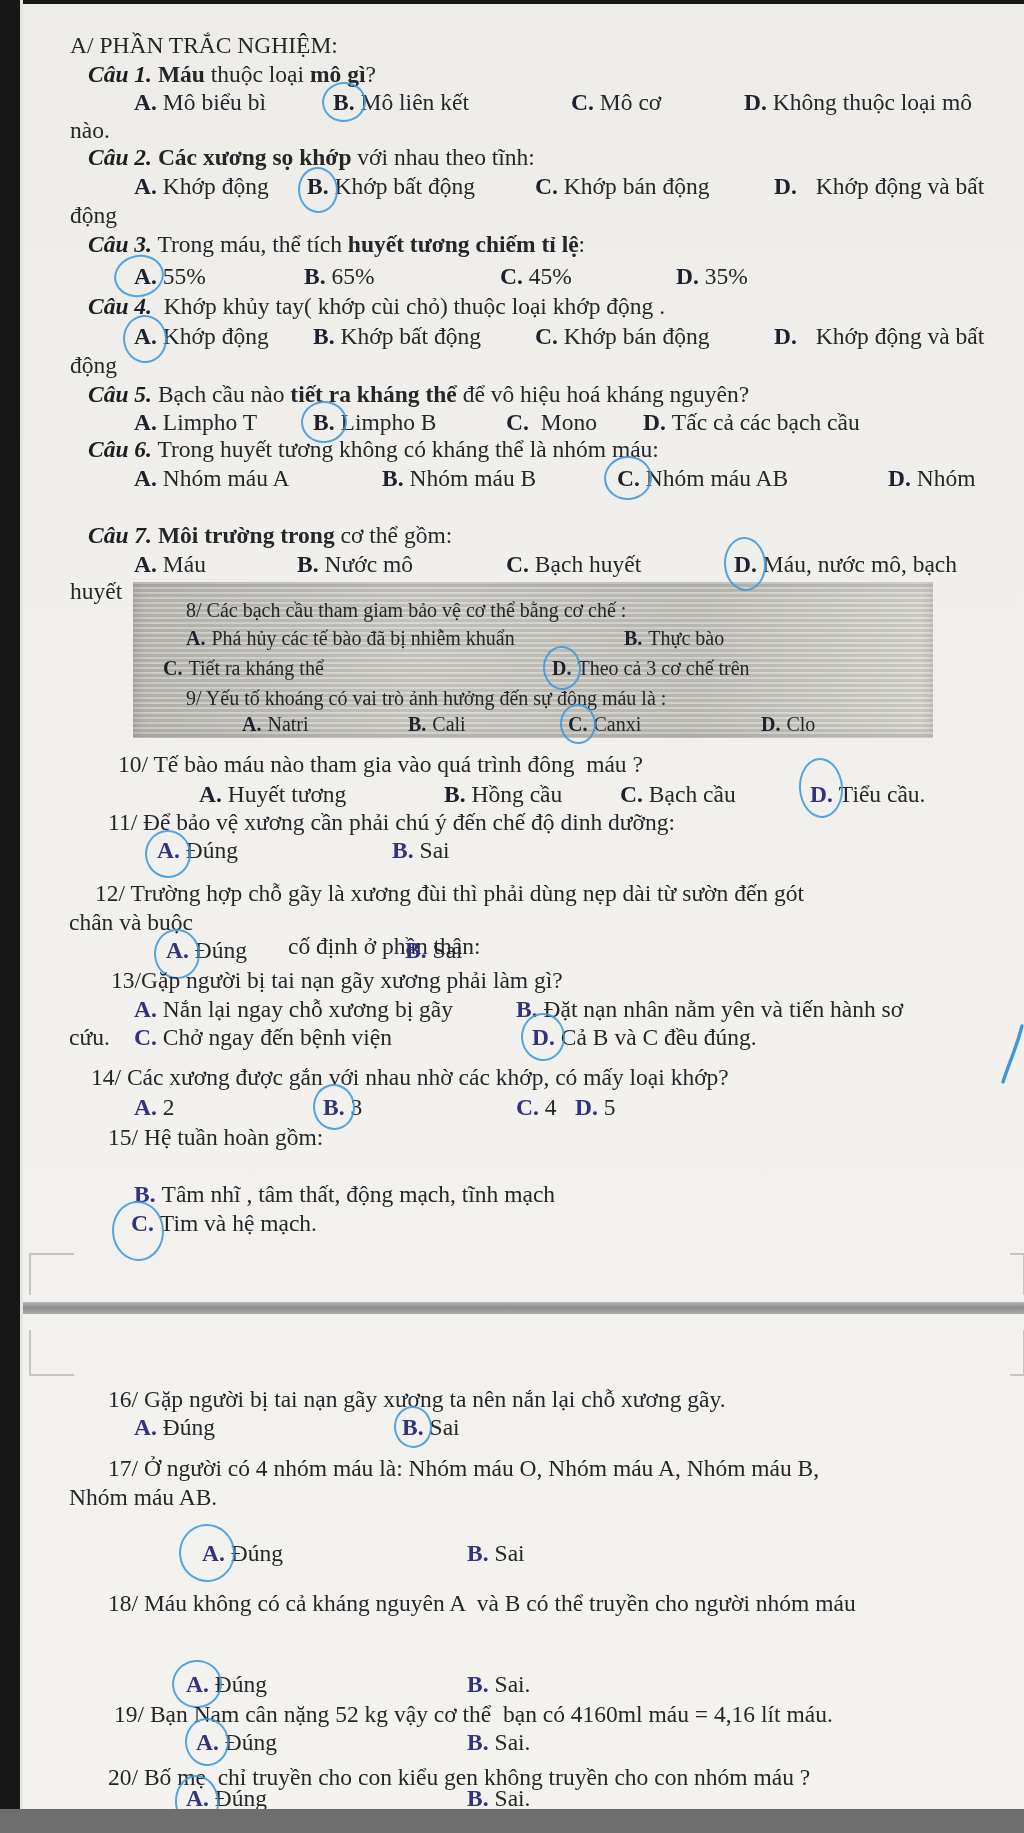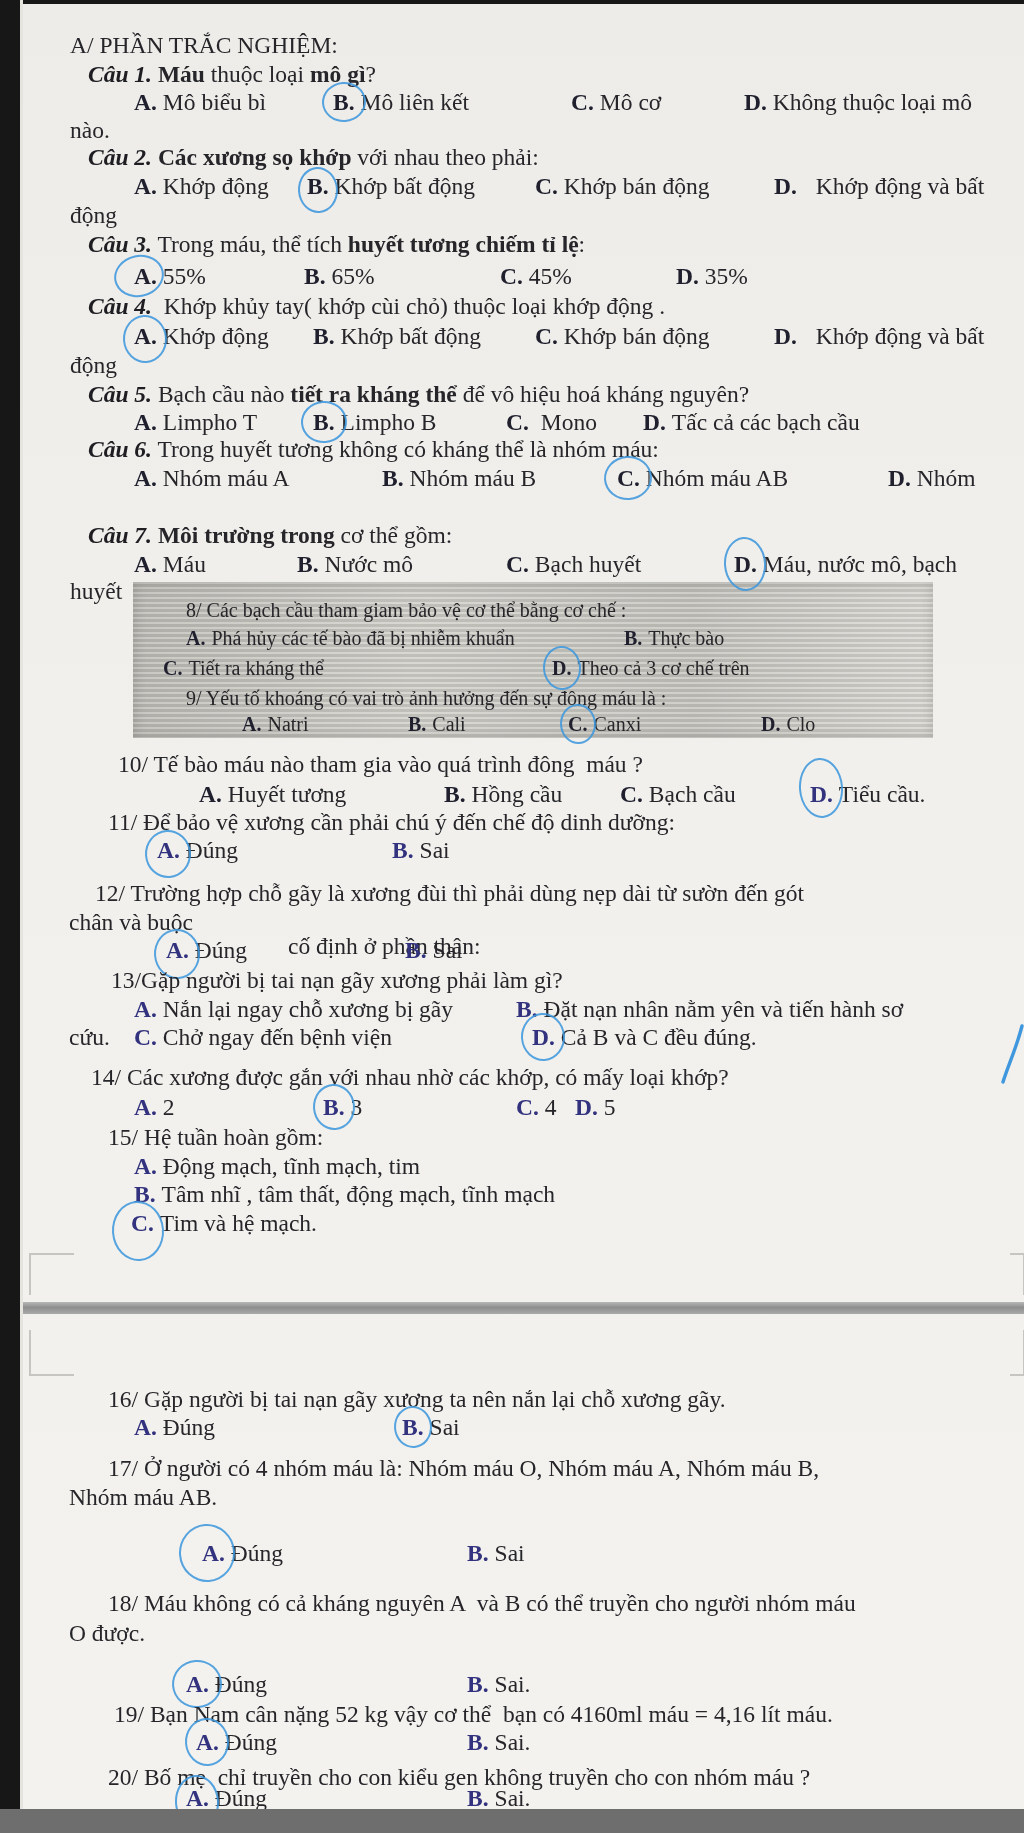--- a/index.html
+++ b/index.html
@@ -47,21 +47,21 @@
 
 <div class="stage">
   <div class="top-strip"></div>
   <div class="left-bar"></div>
   <div class="scan-region"></div>
   <div id="lines">
       <div class="line" style="top: 31px;"><span class="abs flow" style="left: 70px;"><span class="run n">A/ PHẦN TRẮC NGHIỆM:</span></span></div>
       <div class="line" style="top: 60px;"><span class="abs flow" style="left: 88px;"><span class="run bi">Câu 1.</span><span class="run n"> </span><span class="run b">Máu</span><span class="run n"> thuộc loại </span><span class="run b">mô gì</span><span class="run n">?</span></span></div>
       <div class="line" style="top: 88px;"><span class="opt abs" style="left: 134px;"><span class="opt-letter">A.</span><span class="opt-text">Mô biểu bì</span></span><span class="opt abs" style="left: 333px;"><span class="opt-letter">B.<span class="pen-circle" style="width: 40px; height: 36px; margin-left: 0px; margin-top: 0px; transform: translate(-50%, -50%) rotate(-4deg);"></span></span><span class="opt-text">Mô liên kết</span></span><span class="opt abs" style="left: 571px;"><span class="opt-letter">C.</span><span class="opt-text">Mô cơ</span></span><span class="opt abs" style="left: 744px;"><span class="opt-letter">D.</span><span class="opt-text">Không thuộc loại mô</span></span></div>
       <div class="line" style="top: 116px;"><span class="abs flow" style="left: 70px;"><span class="run n">nào.</span></span></div>
-      <div class="line" style="top: 143px;"><span class="abs flow" style="left: 88px;"><span class="run bi">Câu 2.</span><span class="run n"> </span><span class="run b">Các xương sọ khớp</span><span class="run n"> với nhau theo phải:</span></span></div>
+      <div class="line" style="top: 143px;"><span class="abs flow" style="left: 88px;"><span class="run bi">Câu 2.</span><span class="run n"> </span><span class="run b">Các xương sọ khớp</span><span class="run n"> với nhau theo tĩnh:</span></span></div>
       <div class="line" style="top: 172px;"><span class="opt abs" style="left: 134px;"><span class="opt-letter">A.</span><span class="opt-text">Khớp động</span></span><span class="opt abs" style="left: 307px;"><span class="opt-letter">B.<span class="pen-circle" style="width: 36px; height: 42px; margin-left: 0px; margin-top: 4px; transform: translate(-50%, -50%) rotate(-4deg);"></span></span><span class="opt-text">Khớp bất động</span></span><span class="opt abs" style="left: 535px;"><span class="opt-letter">C.</span><span class="opt-text">Khớp bán động</span></span><span class="opt abs" style="left: 774px;"><span class="opt-letter">D.</span><span class="opt-text tight">Khớp động và bất</span></span></div>
       <div class="line" style="top: 201px;"><span class="abs flow" style="left: 70px;"><span class="run n">động</span></span></div>
       <div class="line" style="top: 230px;"><span class="abs flow" style="left: 88px;"><span class="run bi">Câu 3.</span><span class="run n"> Trong máu, thể tích </span><span class="run b">huyết tương chiếm tỉ lệ</span><span class="run n">:</span></span></div>
       <div class="line" style="top: 262px;"><span class="opt abs" style="left: 134px;"><span class="opt-letter">A.<span class="pen-circle" style="width: 46px; height: 38px; margin-left: -6px; margin-top: 0px; transform: translate(-50%, -50%) rotate(-12deg);"></span></span><span class="opt-text">55%</span></span><span class="opt abs" style="left: 304px;"><span class="opt-letter">B.</span><span class="opt-text">65%</span></span><span class="opt abs" style="left: 500px;"><span class="opt-letter">C.</span><span class="opt-text">45%</span></span><span class="opt abs" style="left: 676px;"><span class="opt-letter">D.</span><span class="opt-text">35%</span></span></div>
       <div class="line" style="top: 292px;"><span class="abs flow" style="left: 88px;"><span class="run bi">Câu 4.</span><span class="run n">  Khớp khủy tay( khớp cùi chỏ) thuộc loại khớp động .</span></span></div>
       <div class="line" style="top: 322px;"><span class="opt abs" style="left: 134px;"><span class="opt-letter">A.<span class="pen-circle" style="width: 40px; height: 44px; margin-left: 0px; margin-top: 3px; transform: translate(-50%, -50%) rotate(-4deg);"></span></span><span class="opt-text">Khớp động</span></span><span class="opt abs" style="left: 313px;"><span class="opt-letter">B.</span><span class="opt-text">Khớp bất động</span></span><span class="opt abs" style="left: 535px;"><span class="opt-letter">C.</span><span class="opt-text">Khớp bán động</span></span><span class="opt abs" style="left: 774px;"><span class="opt-letter">D.</span><span class="opt-text tight">Khớp động và bất</span></span></div>
       <div class="line" style="top: 351px;"><span class="abs flow" style="left: 70px;"><span class="run n">động</span></span></div>
       <div class="line" style="top: 380px;"><span class="abs flow" style="left: 88px;"><span class="run bi">Câu 5.</span><span class="run n"> Bạch cầu nào </span><span class="run b">tiết ra kháng thể</span><span class="run n"> để vô hiệu hoá kháng nguyên?</span></span></div>
       <div class="line" style="top: 408px;"><span class="opt abs" style="left: 134px;"><span class="opt-letter">A.</span><span class="opt-text">Limpho T</span></span><span class="opt abs" style="left: 313px;"><span class="opt-letter">B.<span class="pen-circle" style="width: 42px; height: 38px; margin-left: 0px; margin-top: 0px; transform: translate(-50%, -50%) rotate(-4deg);"></span></span><span class="opt-text">Limpho B</span></span><span class="opt abs" style="left: 506px;"><span class="opt-letter">C.</span><span class="opt-text"> Mono</span></span><span class="opt abs" style="left: 643px;"><span class="opt-letter">D.</span><span class="opt-text">Tấc cả các bạch cầu</span></span></div>
       <div class="line" style="top: 435px;"><span class="abs flow" style="left: 88px;"><span class="run bi">Câu 6.</span><span class="run n"> Trong huyết tương không có kháng thể là nhóm máu:</span></span></div>
@@ -80,30 +80,28 @@
       <div class="line" style="top: 836px;"><span class="opt abs" style="left: 157px;"><span class="opt-letter navy">A.<span class="pen-circle" style="width: 42px; height: 44px; margin-left: 0px; margin-top: 4px; transform: translate(-50%, -50%) rotate(-4deg);"></span></span><span class="opt-text">Đúng</span></span><span class="opt abs" style="left: 392px;"><span class="opt-letter navy">B.</span><span class="opt-text">Sai</span></span></div>
       <div class="line" style="top: 879px;"><span class="abs flow" style="left: 95px;"><span class="run n">12/ Trường hợp chỗ gãy là xương đùi thì phải dùng nẹp dài từ sườn đến gót</span></span></div>
       <div class="line" style="top: 908px;"><span class="abs flow" style="left: 69px;"><span class="run n">chân và buộc</span></span><span class="run n abs" style="left: 288px; margin-top: 24px;">cố định ở phần thân:</span></div>
       <div class="line" style="top: 936px;"><span class="opt abs" style="left: 166px;"><span class="opt-letter navy">A.<span class="pen-circle" style="width: 42px; height: 46px; margin-left: 0px; margin-top: 4px; transform: translate(-50%, -50%) rotate(-4deg);"></span></span><span class="opt-text">Đúng</span></span><span class="opt abs" style="left: 405px;"><span class="opt-letter navy">B.</span><span class="opt-text">Sai</span></span></div>
       <div class="line" style="top: 966px;"><span class="abs flow" style="left: 111px;"><span class="run n">13/Gặp người bị tai nạn gãy xương phải làm gì?</span></span></div>
       <div class="line" style="top: 995px;"><span class="opt abs" style="left: 516px;"><span class="opt-letter navy">B.</span><span class="opt-text">Đặt nạn nhân nằm yên và tiến hành sơ</span></span><span class="opt abs" style="left: 134px;"><span class="opt-letter navy">A.</span><span class="opt-text">Nắn lại ngay chỗ xương bị gãy</span></span></div>
       <div class="line" style="top: 1023px;"><span class="abs flow" style="left: 69px;"><span class="run n">cứu. </span></span><span class="opt abs" style="left: 134px;"><span class="opt-letter navy">C.</span><span class="opt-text">Chở ngay đến bệnh viện</span></span><span class="opt abs" style="left: 532px;"><span class="opt-letter navy">D.<span class="pen-circle" style="width: 40px; height: 44px; margin-left: 0px; margin-top: 0px; transform: translate(-50%, -50%) rotate(-4deg);"></span></span><span class="opt-text">Cả B và C đều đúng.</span></span></div>
       <div class="line" style="top: 1063px;"><span class="abs flow" style="left: 91px;"><span class="run n">14/ Các xương được gắn với nhau nhờ các khớp, có mấy loại khớp?</span></span></div>
       <div class="line" style="top: 1093px;"><span class="opt abs" style="left: 134px;"><span class="opt-letter navy">A.</span><span class="opt-text">2</span></span><span class="opt abs" style="left: 323px;"><span class="opt-letter navy">B.<span class="pen-circle" style="width: 38px; height: 42px; margin-left: 0px; margin-top: 0px; transform: translate(-50%, -50%) rotate(-4deg);"></span></span><span class="opt-text">3</span></span><span class="opt abs" style="left: 516px;"><span class="opt-letter navy">C.</span><span class="opt-text">4</span></span><span class="opt abs" style="left: 575px;"><span class="opt-letter navy">D.</span><span class="opt-text">5</span></span></div>
       <div class="line" style="top: 1123px;"><span class="abs flow" style="left: 108px;"><span class="run n">15/ Hệ tuần hoàn gồm:</span></span></div>
-      <div class="line" style="top: 1152px;"><span class="opt abs" style="left: 134px;"><span class="opt-letter navy">A.</span><span class="opt-text">Động mạch, tĩnh mạch, tim</span></span></div>
       <div class="line" style="top: 1180px;"><span class="opt abs" style="left: 134px;"><span class="opt-letter navy">B.</span><span class="opt-text">Tâm nhĩ , tâm thất, động mạch, tĩnh mạch</span></span></div>
       <div class="line" style="top: 1209px;"><span class="opt abs" style="left: 131px;"><span class="opt-letter navy">C.<span class="pen-circle" style="width: 48px; height: 56px; margin-left: -4px; margin-top: 8px; transform: translate(-50%, -50%) rotate(-4deg);"></span></span><span class="opt-text">Tim và hệ mạch.</span></span></div>
       <div class="line" style="top: 1385px;"><span class="abs flow" style="left: 108px;"><span class="run n">16/ Gặp người bị tai nạn gãy xương ta nên nắn lại chỗ xương gãy.</span></span></div>
       <div class="line" style="top: 1413px;"><span class="opt abs" style="left: 134px;"><span class="opt-letter navy">A.</span><span class="opt-text">Đúng</span></span><span class="opt abs" style="left: 402px;"><span class="opt-letter navy">B.<span class="pen-circle" style="width: 34px; height: 38px; margin-left: 0px; margin-top: 0px; transform: translate(-50%, -50%) rotate(-4deg);"></span></span><span class="opt-text">Sai</span></span></div>
       <div class="line" style="top: 1454px;"><span class="abs flow" style="left: 108px;"><span class="run n">17/ Ở người có 4 nhóm máu là: Nhóm máu O, Nhóm máu A, Nhóm máu B,</span></span></div>
       <div class="line" style="top: 1483px;"><span class="abs flow" style="left: 69px;"><span class="run n">Nhóm máu AB.</span></span></div>
       <div class="line" style="top: 1539px;"><span class="opt abs" style="left: 202px;"><span class="opt-letter navy">A.<span class="pen-circle" style="width: 52px; height: 54px; margin-left: -6px; margin-top: 0px; transform: translate(-50%, -50%) rotate(-4deg);"></span></span><span class="opt-text">Đúng</span></span><span class="opt abs" style="left: 467px;"><span class="opt-letter navy">B.</span><span class="opt-text">Sai</span></span></div>
       <div class="line" style="top: 1589px;"><span class="abs flow" style="left: 108px;"><span class="run n">18/ Máu không có cả kháng nguyên A  và B có thể truyền cho người nhóm máu</span></span></div>
-      <div class="line" style="top: 1619px;"><span class="abs flow" style="left: 69px;"><span class="run n">O được.</span></span></div>
       <div class="line" style="top: 1670px;"><span class="opt abs" style="left: 186px;"><span class="opt-letter navy">A.<span class="pen-circle" style="width: 46px; height: 44px; margin-left: 0px; margin-top: 0px; transform: translate(-50%, -50%) rotate(-4deg);"></span></span><span class="opt-text">Đúng</span></span><span class="opt abs" style="left: 467px;"><span class="opt-letter navy">B.</span><span class="opt-text">Sai.</span></span></div>
       <div class="line" style="top: 1700px;"><span class="abs flow" style="left: 114px;"><span class="run n">19/ Bạn Nam cân nặng 52 kg vậy cơ thể  bạn có 4160ml máu = 4,16 lít máu.</span></span></div>
       <div class="line" style="top: 1728px;"><span class="opt abs" style="left: 196px;"><span class="opt-letter navy">A.<span class="pen-circle" style="width: 40px; height: 44px; margin-left: 0px; margin-top: 0px; transform: translate(-50%, -50%) rotate(-4deg);"></span></span><span class="opt-text">Đúng</span></span><span class="opt abs" style="left: 467px;"><span class="opt-letter navy">B.</span><span class="opt-text">Sai.</span></span></div>
       <div class="line" style="top: 1763px; text-align: right;"><span class="abs flow" style="left: 108px;"><span class="run n">20/ Bố mẹ  chỉ truyền cho con kiểu gen không truyền cho con nhóm máu ?</span></span></div>
       <div class="line" style="top: 1784px;"><span class="opt abs" style="left: 186px;"><span class="opt-letter navy">A.<span class="pen-circle" style="width: 40px; height: 50px; margin-left: 0px; margin-top: 4px; transform: translate(-50%, -50%) rotate(-4deg);"></span></span><span class="opt-text">Đúng</span></span><span class="opt abs" style="left: 467px;"><span class="opt-letter navy">B.</span><span class="opt-text">Sai.</span></span></div>
     </div>
   <div class="crop crop-lt"></div>
   <div class="crop crop-lb"></div>
   <div class="crop crop-rt"></div>
   <div class="crop crop-rb"></div>

